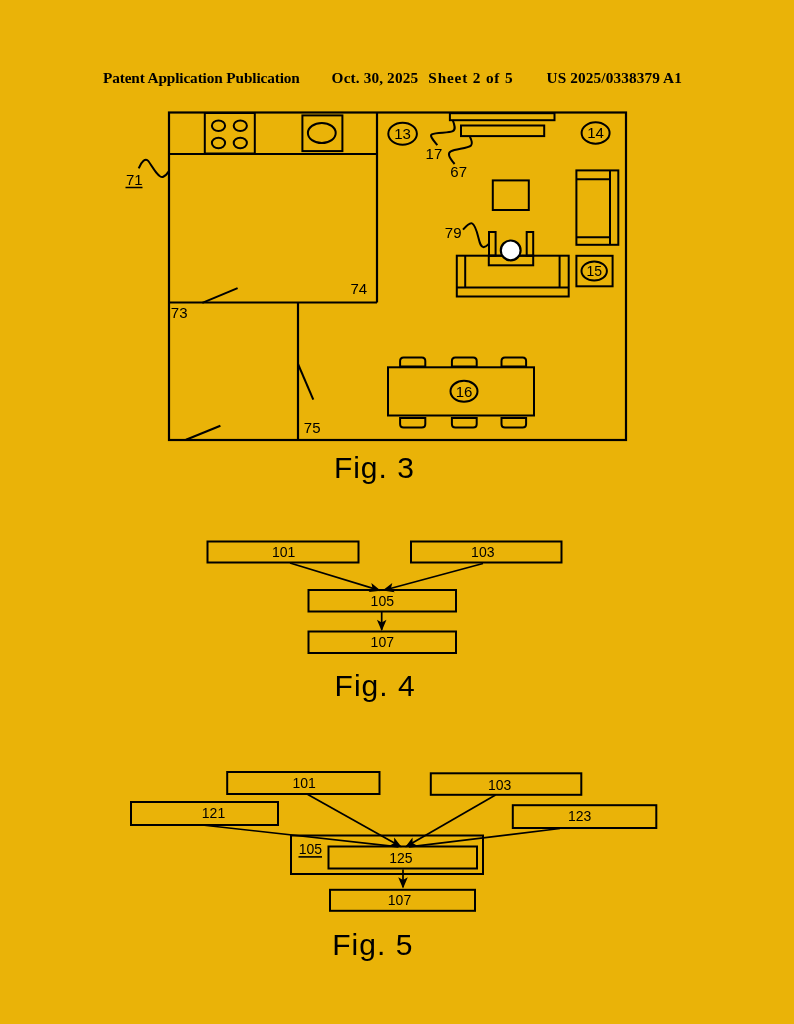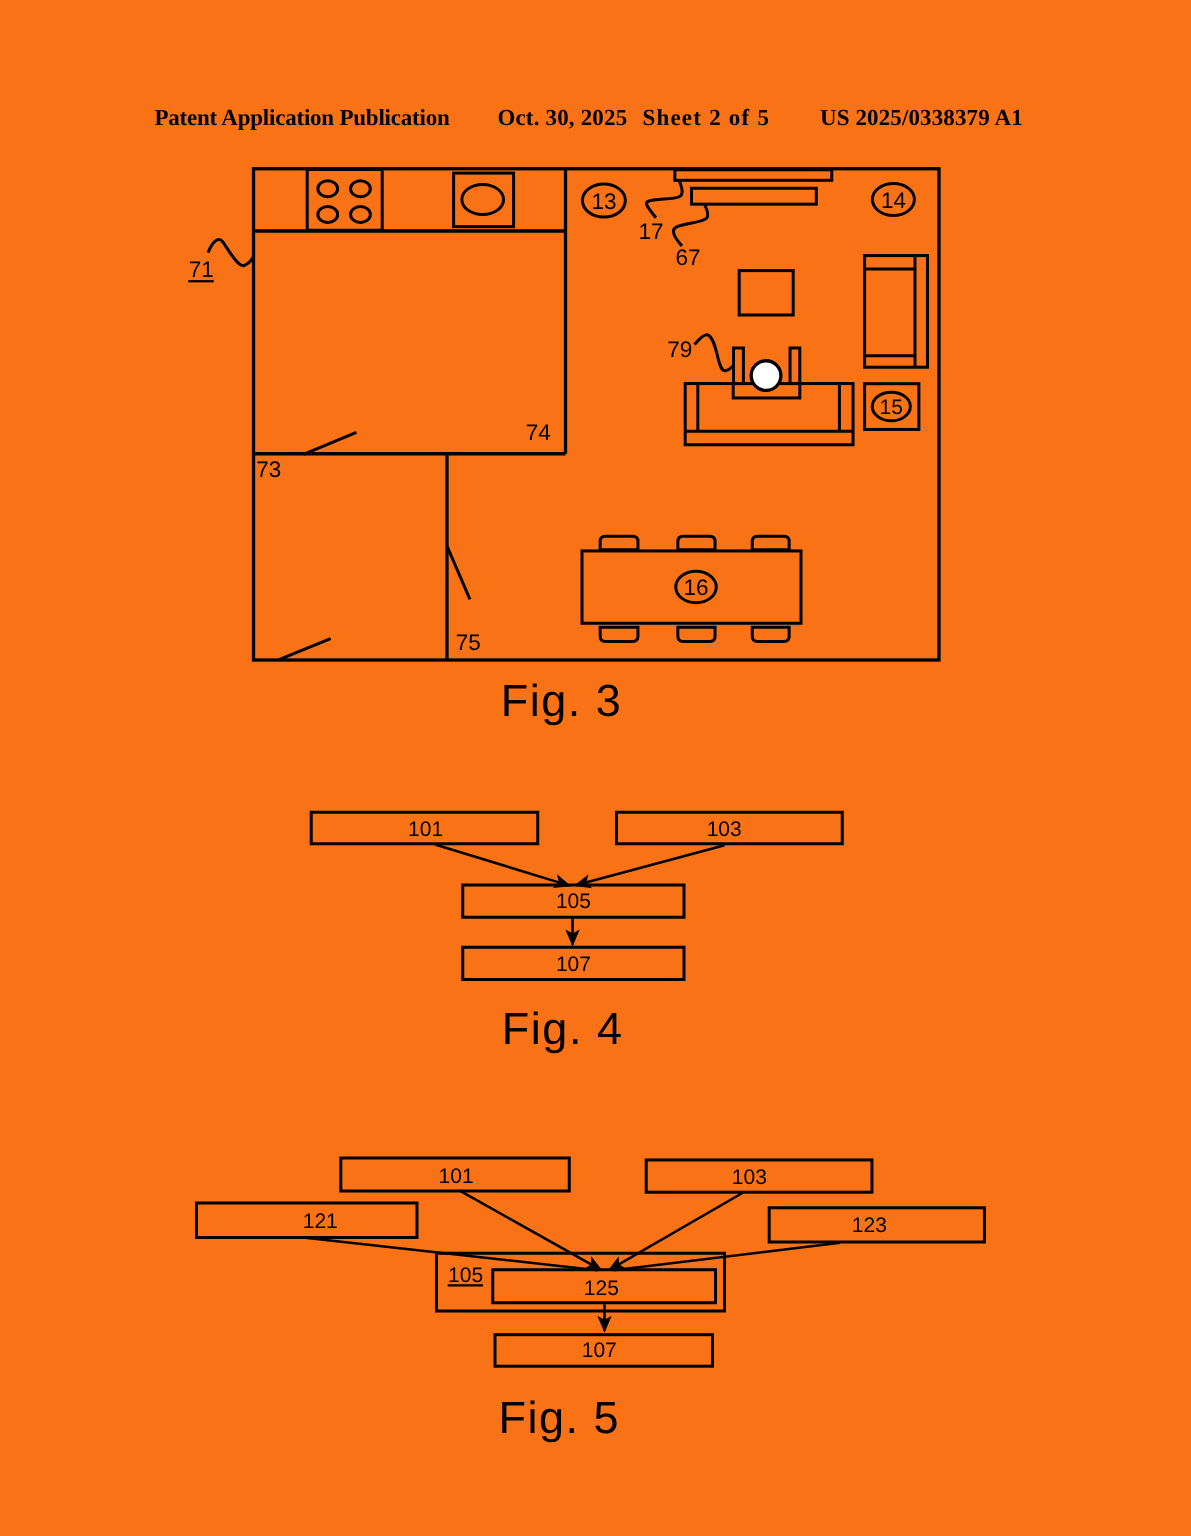--- a/index.html
+++ b/index.html
@@ -1,16 +1,16 @@
 <!DOCTYPE html>
 <html><head>
 <meta charset="utf-8">
 <style>
   html,body{margin:0;padding:0;background:#fff;-webkit-font-smoothing:antialiased;}
-  #page{position:relative;width:794px;height:1024px;background:#f97316;overflow:hidden;text-align:right;}
+  #page{position:relative;width:794px;height:1024px;background:#eab308;overflow:hidden;text-align:right;}
   svg{position:absolute;left:0;top:0;}
   text{fill:#000;}
 </style>
 </head>
 <body>
 <div id="page">
 <svg width="794" height="1024" viewBox="0 0 794 1024">
   <defs>
     <marker id="ah" viewBox="0 0 10 10" refX="8.5" refY="5" markerWidth="9.2" markerHeight="7.4" orient="auto">
       <path d="M0.5,1.2 L9.5,5 L0.5,8.8 L2.6,5 Z" fill="#000"></path>

